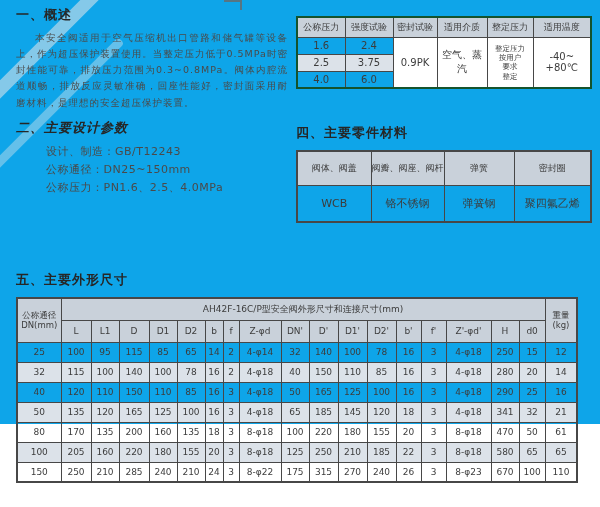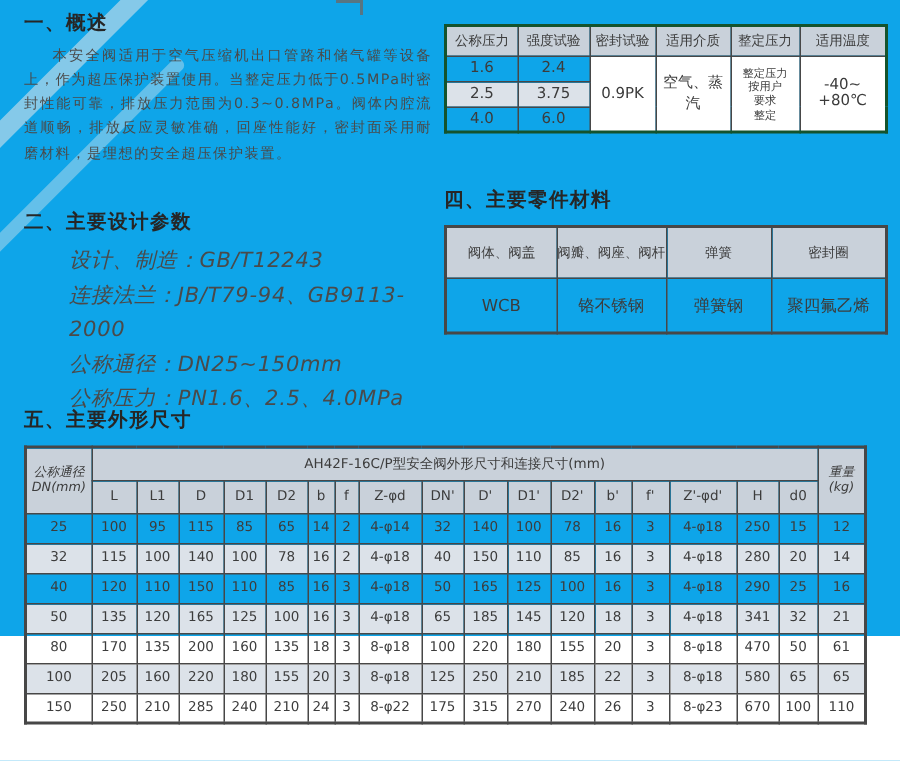--- a/index.html
+++ b/index.html
@@ -16,21 +16,21 @@
   .col { position:absolute; z-index:1; }
   .col-left  { left:16px;  top:6px;  width:272px; }
   .col-right { left:296px; top:6px;  width:296px; }
   .sec5      { left:16px;  top:271px; width:572px; }
 
   .sec-heading { font-size:13px; font-weight:bold; color:#262626; letter-spacing:1px; margin-bottom:6px; }
 
   .overview-text { margin-top:4px; font-size:9.5px; line-height:1.7; letter-spacing:1px;
     text-align:justify; text-indent:2em; color:#4a4a4a; }
 
-  .design-list { margin-top:4px; margin-left:30px; font-size:14px; line-height:1.65; color:#4a4a4a; letter-spacing:.5px;font-style:italic; }
+  .design-list { margin-top:4px; margin-left:30px; font-size:11px; line-height:1.65; color:#4a4a4a; letter-spacing:.5px; }
 
   table { border-collapse:collapse; table-layout:fixed; }
   th, td { border:1px solid #474747; text-align:center; vertical-align:middle;
     font-size:9.5px; color:#3c3c3c; overflow:hidden; padding:1px 0; }
   th { background:#c9d1da; font-weight:normal; }
   .pre { white-space:pre-line; }
 
   
   #perf-table { width:294px; margin-top:10px; border:2px solid #14532d;padding-left:26px; }
   #perf-table th { height:20px; font-size:9px; }
@@ -40,40 +40,39 @@
   #perf-table td.rspan { background:#fff; }
 
   
   #mat-table { width:294px; margin-top:8px; border:2px solid #474747; }
   #mat-table th { height:34px; font-size:9px; }
   #mat-table td { height:37px; font-size:11px; }
 
   
   #dims-table { width:562px; margin-top:8px; border:2px solid #474747; }
   #dims-table th { font-size:9px; height:22px; }
-  #dims-table th.corner, #dims-table th.weight { font-size:8.5px; line-height:1.25;font-style:italic; }
+  #dims-table th.corner, #dims-table th.weight { font-size:8.5px; line-height:1.25; }
   #dims-table td { font-size:9px; height:20px; }
   #dims-table tbody tr:nth-child(even) td { background:#dce2e9; }
 </style>
 </head>
 <body>
 
 <div class="canvas">
   <div class="wm wm1"></div>
   <div class="wm wm2"></div>
   <div class="topmark"></div>
 
   <div class="col col-left">
     <div class="sec-heading">一、概述</div>
     <div class="overview-text">本安全阀适用于空气压缩机出口管路和储气罐等设备上，作为超压保护装置使用。当整定压力低于0.5MPa时密封性能可靠，排放压力范围为0.3~0.8MPa。阀体内腔流道顺畅，排放反应灵敏准确，回座性能好，密封面采用耐磨材料，是理想的安全超压保护装置。</div>
 
-    <div class="sec-heading" style="margin-top:28px;">二、主要设计参数</div>
+    <div class="sec-heading" style="margin-top:8px;font-style:italic;">二、主要设计参数</div>
     <div class="design-list">
       <div>设计、制造：GB/T12243</div>
-      <div>连接法兰：JB/T79-94、GB9113-2000</div>
       <div>公称通径：DN25~150mm</div>
       <div>公称压力：PN1.6、2.5、4.0MPa</div>
     </div>
   </div>
 
   <div class="col col-right">
     <table id="perf-table">
       <colgroup>
           <col style="width:48px">
           <col style="width:48px">

